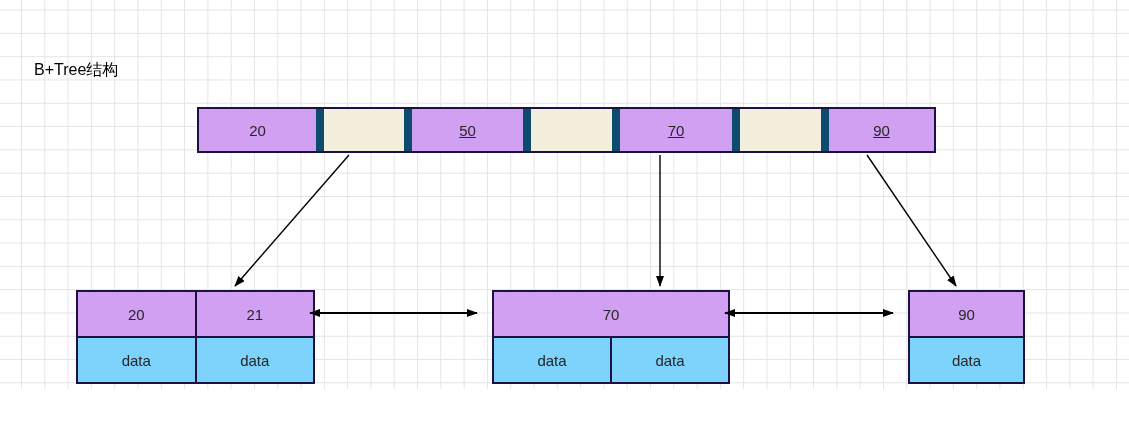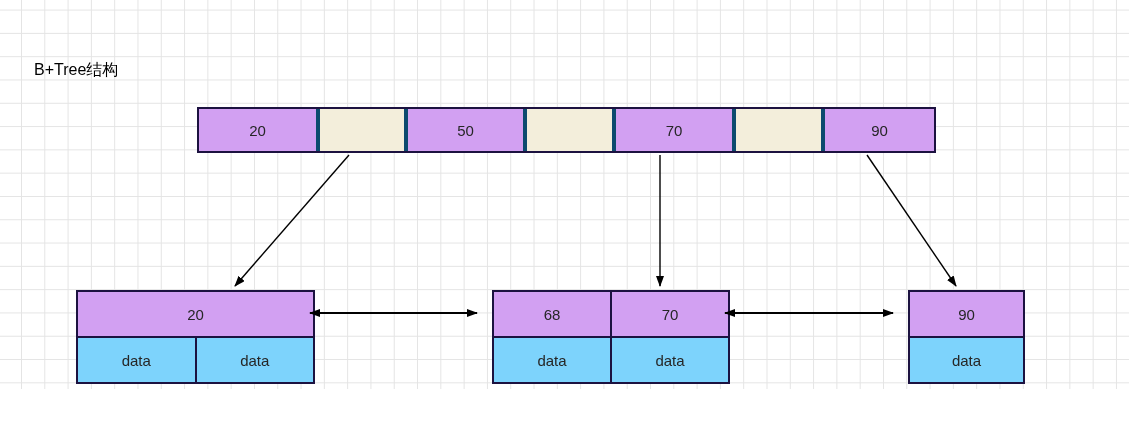--- a/index.html
+++ b/index.html
@@ -41,21 +41,21 @@
     left: 187px; top: 107px;
     width: 739px; height: 46px;
     border: 2px solid #1C1240;
     display: flex;
   }
   .root .cell {
     display: flex; align-items: center; justify-content: center;
     font-size: 15px; color: #262626;
     height: 100%;
   }
-  .root .cell + .cell { border-left: 4px solid #0c4a6e; }
+  .root .cell + .cell { border-left: 8px solid #0c4a6e; text-decoration: underline; }
   .root .cell.key { background: #D2A0F2; }
   .root .cell.ptr { background: #F3EEDB; }
   .root .cell:nth-child(1) { width: 117px; }
   .root .cell:nth-child(2) { width: 88px; }
   .root .cell:nth-child(3) { width: 119px; }
   .root .cell:nth-child(4) { width: 89px; }
   .root .cell:nth-child(5) { width: 120px; }
   .root .cell:nth-child(6) { width: 89px; }
   .root .cell:nth-child(7) { flex: 1; }
 
@@ -106,30 +106,30 @@
     <div class="cell key">50</div>
     <div class="cell ptr"></div>
     <div class="cell key">70</div>
     <div class="cell ptr"></div>
     <div class="cell key">90</div>
   </div>
 
   <div class="leaf leaf-1">
     <div class="lrow keys">
       <div class="lcell">20</div>
+      <div class="lcell">21</div>
     </div>
     <div class="lrow datas">
       <div class="lcell">data</div>
       <div class="lcell">data</div>
     </div>
   </div>
 
   <div class="leaf leaf-2">
     <div class="lrow keys">
-      <div class="lcell">68</div>
       <div class="lcell">70</div>
     </div>
     <div class="lrow datas">
       <div class="lcell">data</div>
       <div class="lcell">data</div>
     </div>
   </div>
 
   <div class="leaf leaf-3">
     <div class="lrow keys">

